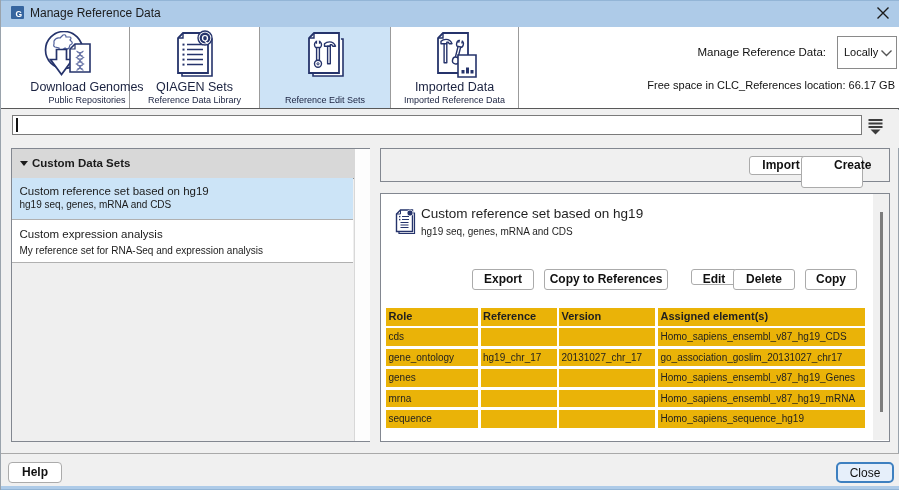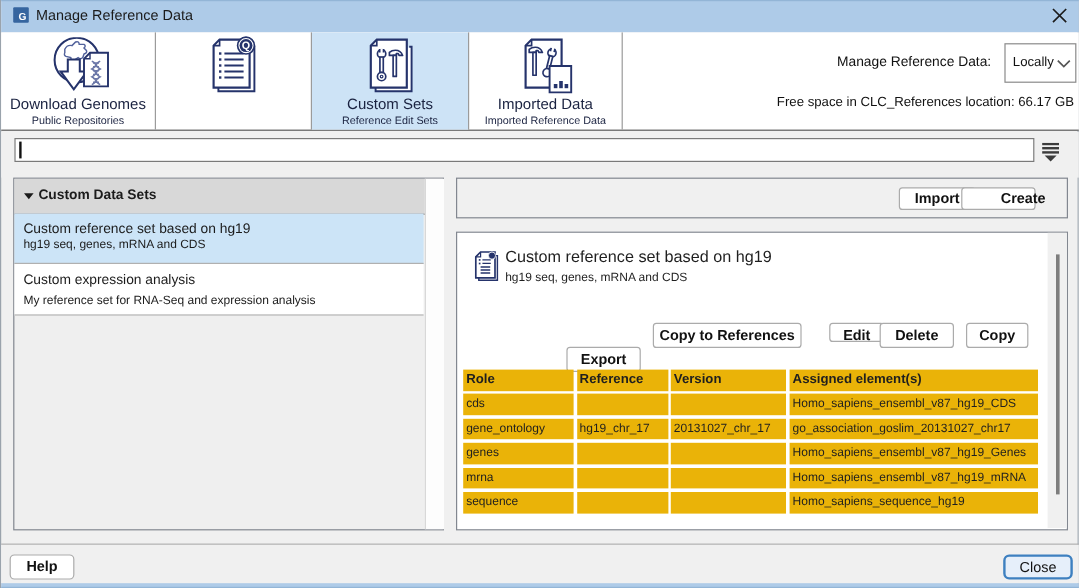--- a/index.html
+++ b/index.html
@@ -64,26 +64,29 @@
       <path d="M1.5 1.5 L12.5 12.5 M12.5 1.5 L1.5 12.5" stroke="#1b1b1b" stroke-width="1.4" fill="none"></path>
     </svg>
 
   <div class="abs" id="tabs"></div>
   <div class="abs" style="left:259px;top:27px;width:130px;height:81px;background:#cde3f6;"></div>
   <div class="sep" style="left:128px;top:27px;"></div>
   <div class="sep" style="left:258px;top:27px;"></div>
   <div class="sep" style="left:389px;top:27px;"></div>
   <div class="sep" style="left:517px;top:27px;"></div>
 
-  <div class="tab" style="left:0;top:27px;width:128px;">
+  <div class="tab" style="left:0;top:27px;width:128px;padding-left:44px;">
     <div class="t1">Download Genomes</div>
       <div class="t2">Public Repositories</div>
   </div>
+  <div class="tab" style="left:129px;top:27px;width:129px;">
+    <div class="t1">QIAGEN Sets</div>
+      <div class="t2">Reference Data Library</div>
+  </div>
   <div class="tab" style="left:259px;top:27px;width:130px;">
-    <div class="t1">Custom Sets</div>
       <div class="t2">Reference Edit Sets</div>
   </div>
   <div class="tab" style="left:390px;top:27px;width:127px;">
     <div class="t1">Imported Data</div>
       <div class="t2">Imported Reference Data</div>
   </div>
 
   <svg id="icon1" style="left:38px;top:31px;" width="56" height="48" viewBox="0 0 56 48">
     <circle cx="25" cy="19" r="18.5" fill="#fff" stroke="#25336b" stroke-width="1.7"></circle>
     <path d="M15 10 q2 -4 6 -3 l3 -3 q3 -1 3 2 l4 0 q2 1 0 3 l2 2 q1 2 -2 3 l-1 3 q-2 2 -4 0 l-3 2 q-3 1 -3 -2 l-4 -1 q-2 -1 -1 -3 Z" fill="none" stroke="#51619b" stroke-width="1.2"></path>
@@ -184,42 +187,42 @@
       <div class="b">hg19 seq, genes, mRNA and CDS</div>
     </div>
     <div class="litem" style="top:71px;height:42px;background:#ffffff;border-bottom:1px solid #b0b0b0;">
       <div class="a" style="top:8px;">Custom expression analysis</div>
       <div class="b" style="top:25px;">My reference set for RNA-Seq and expression analysis</div>
     </div>
   </div>
 
   <div class="abs" id="rtop"></div>
   <div class="btn" style="left:748px;top:156px;width:64px;height:19px;line-height:17px;">Import</div>
-  <div class="btn" style="left:800px;top:156px;width:62px;height:19px;line-height:17px;padding-left:32px;">Create</div>
+  <div class="btn" style="left:800px;top:156px;width:62px;height:32px;line-height:17px;padding-left:32px;">Create</div>
 
   <div class="abs" id="card">
     <div class="abs" id="cardscroll"></div>
     <div class="abs" id="cardthumb"></div>
     <svg id="icon5" style="left:14px;top:15px;" width="21" height="26" viewBox="0 0 21 26">
       <path d="M18 4 L19.5 4 L19.5 24.5 L4 24.5 L4 22.5" fill="#fff" stroke="#25336b" stroke-width="1.2"></path>
       <path d="M5.5 1 L17.5 1 L17.5 22.5 L1.5 22.5 L1.5 5 Z" fill="#fff" stroke="#25336b" stroke-width="1.4"></path>
       <path d="M5.5 1 L5.5 5 L1.5 5" fill="none" stroke="#25336b" stroke-width="1"></path>
       <g stroke="#25336b" stroke-width="1.1" fill="none">
         <path d="M7 7.5 h7 M7 10.5 h7 M5.5 13.5 h8 M5.5 16 h8 M5.5 18.5 h8"></path>
       </g>
       <g fill="#25336b">
           <rect x="4" y="6.9" width="1.4" height="1.4"></rect>
           <rect x="4" y="9.9" width="1.4" height="1.4"></rect>
         </g>
       <circle cx="15" cy="4" r="3" fill="#25336b" stroke="#fff" stroke-width="0.7"></circle>
     </svg>
     <div class="abs" id="cardtitle">Custom reference set based on hg19</div>
     <div class="abs" id="cardsub">hg19 seq, genes, mRNA and CDS</div>
 
-    <div class="btn" style="left:91px;top:75px;width:62px;height:21px;line-height:19px;margin-top:20px;">Export</div>
+    <div class="btn" style="left:91px;top:75px;width:62px;height:21px;line-height:19px;">Export</div>
     <div class="btn" style="left:163px;top:75px;width:124px;height:21px;line-height:19px;">Copy to References</div>
     <div class="btn" style="left:310px;top:75px;width:46px;height:16px;line-height:19px;">Edit</div>
     <div class="btn" style="left:352px;top:75px;width:62px;height:21px;line-height:19px;">Delete</div>
     <div class="btn" style="left:424px;top:75px;width:52px;height:21px;line-height:19px;">Copy</div>
 
     <div class="trow hdr" style="top:114px;">
       <div class="cell c1">Role</div>
         <div class="cell c2">Reference</div>
         <div class="cell c3">Version</div>
         <div class="cell c4">Assigned element(s)</div>

